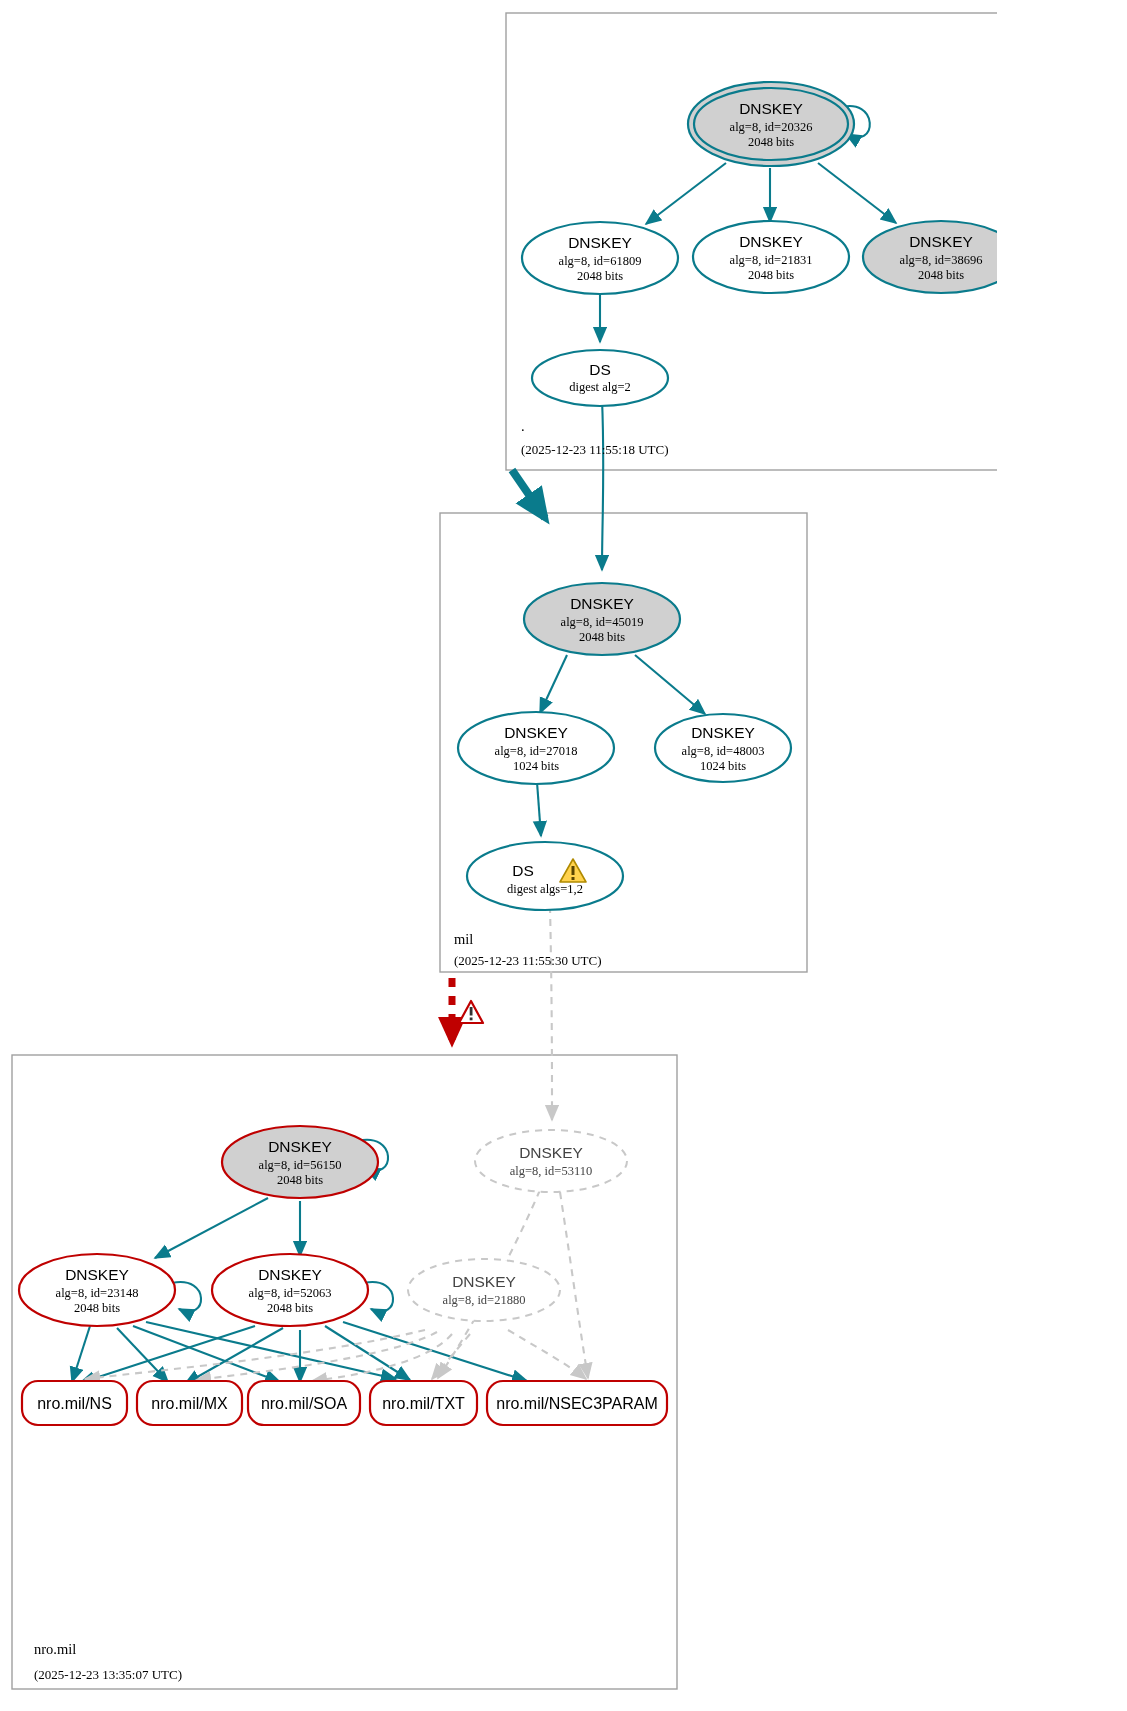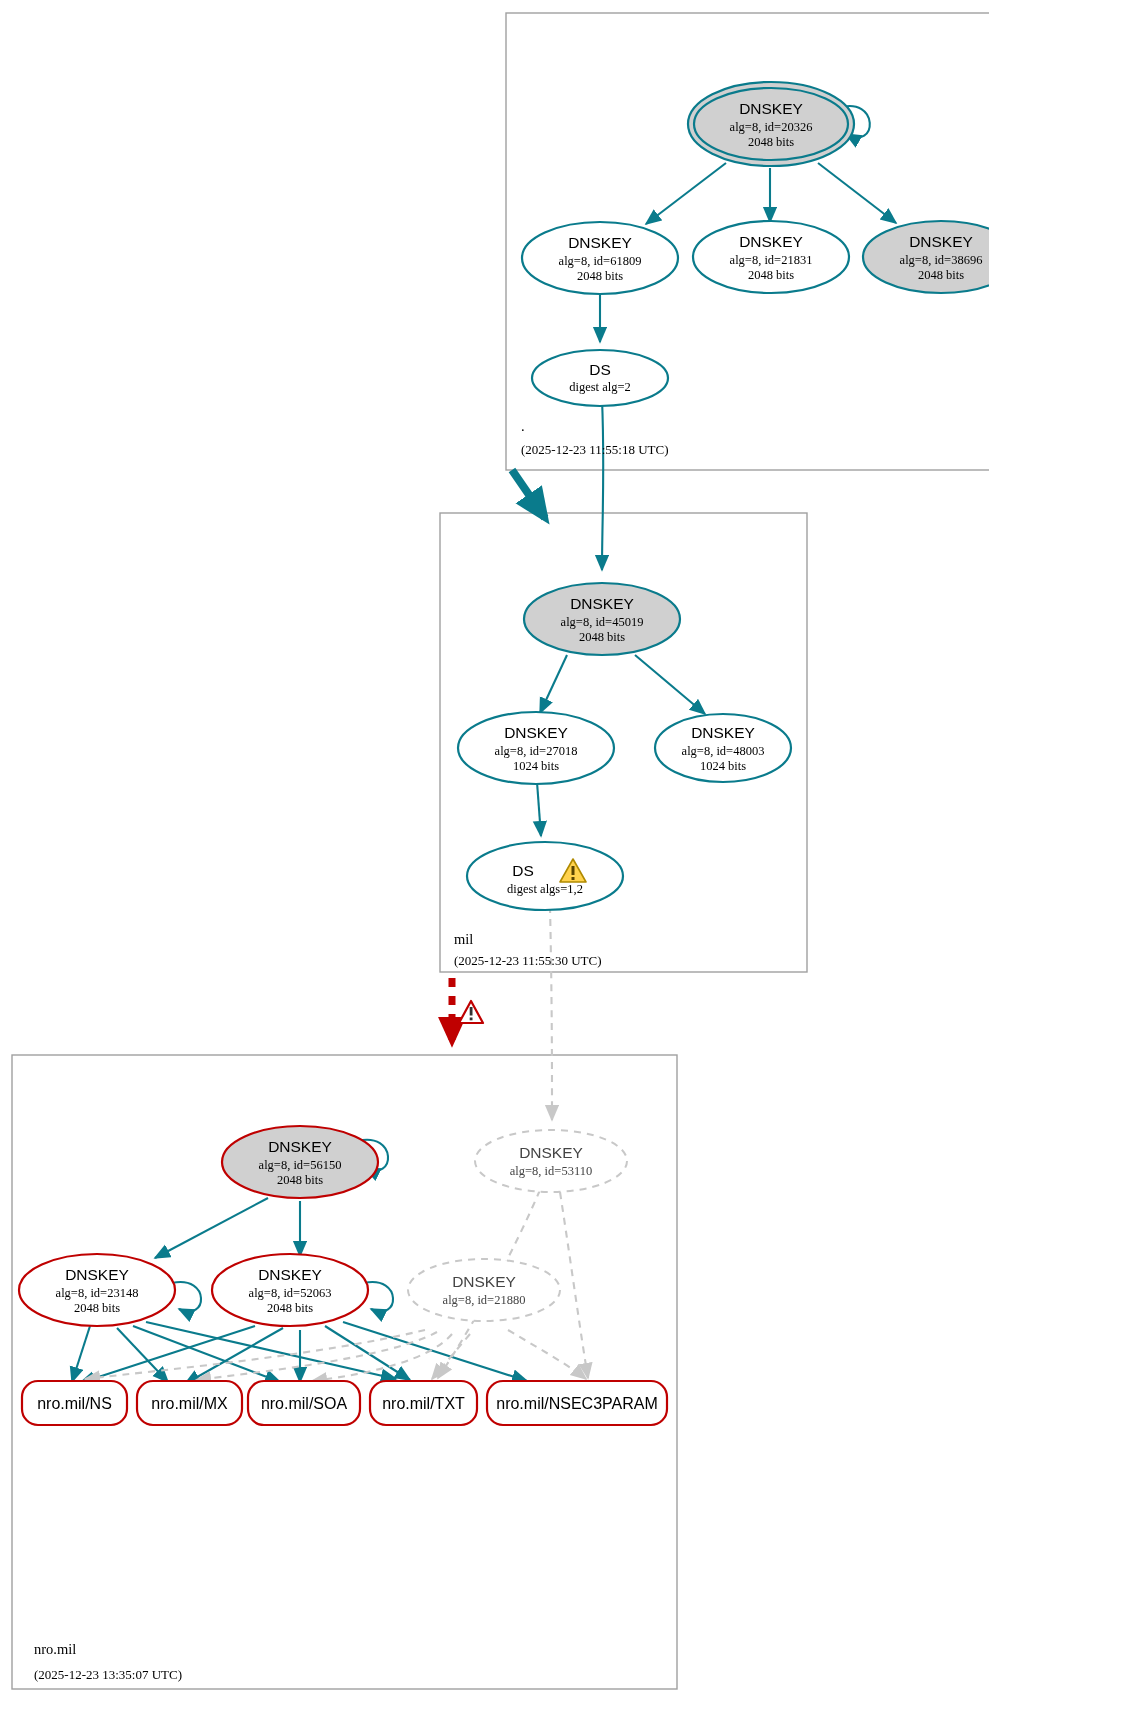--- a/index.html
+++ b/index.html
@@ -9,20 +9,21 @@
   }
   body {
     font-family: "Liberation Serif", "DejaVu Serif", serif;
   }
   #canvas {
     position: relative;
     width: 989px;
     height: 1711px;
     background: #ffffff;
     overflow: hidden;
+    padding-left: 8px;
   }
   svg#graph {
     position: absolute;
     left: 0;
     top: 0;
     width: 1127px;
     height: 1711px;
   }
   .zonebox {
     fill: none;

